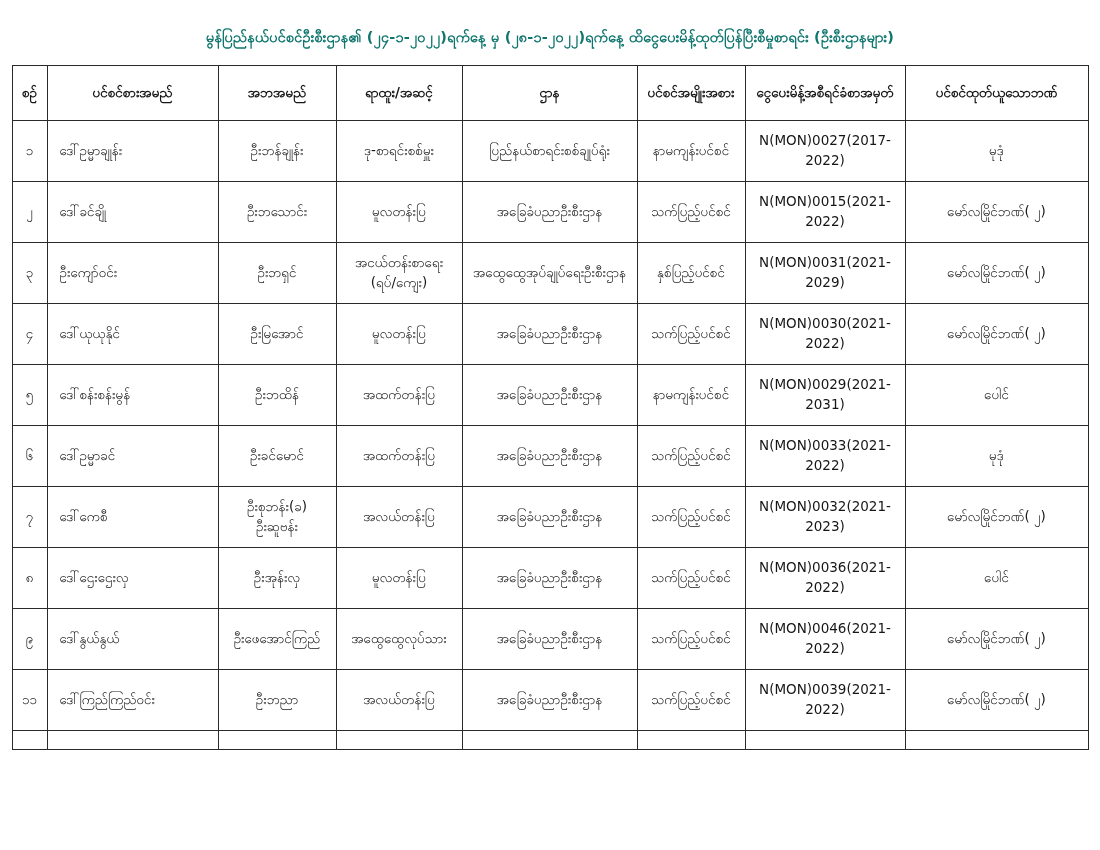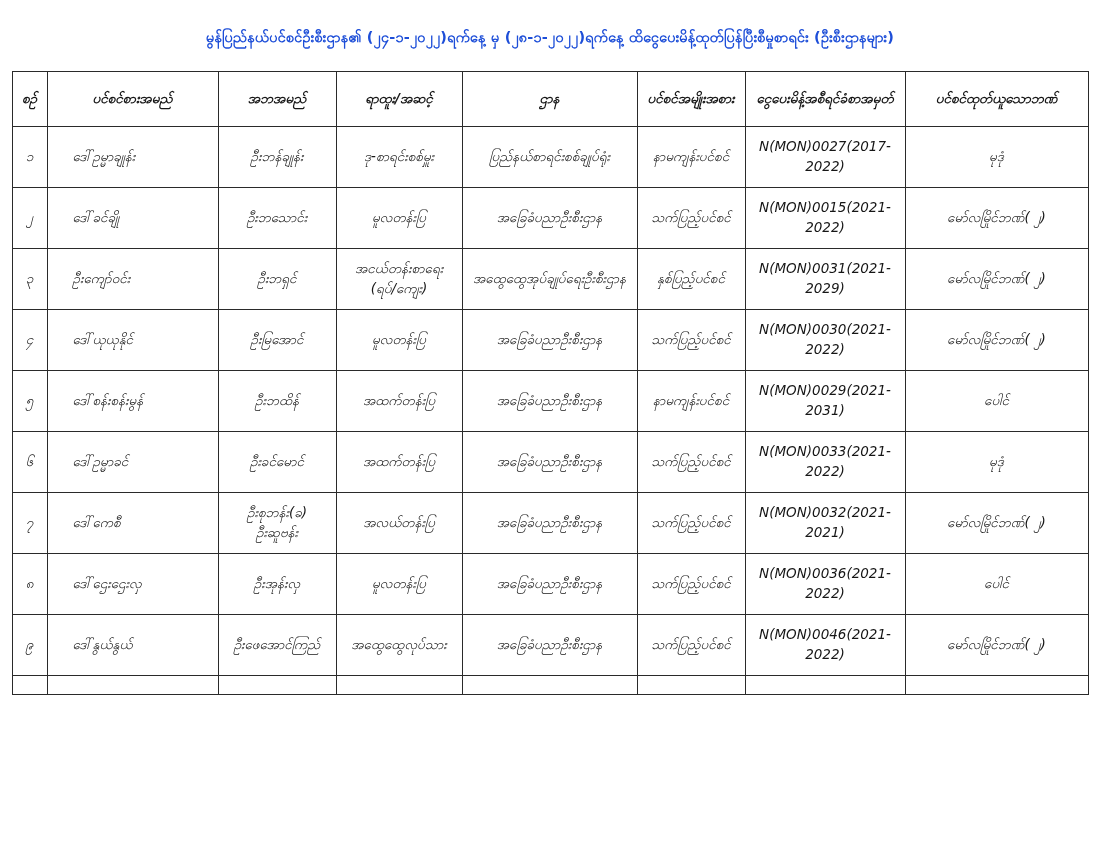--- a/index.html
+++ b/index.html
@@ -9,48 +9,47 @@
     color:#141414;
     font-family:"DejaVu Sans", sans-serif;
     overflow:hidden;
   }
   .doc-title{
     padding-top:28px;
     text-align:center;
     font-size:14.5px;
     font-weight:bold;
     letter-spacing:.2px;
-    color:#1d4ed8;
+    color:#0f766e;
   }
   table.pension{
     border-collapse:collapse;
     table-layout:fixed;
     width:1076px;
-    margin:22px auto 0 auto;
-    font-style:italic;
+    margin:16px auto 0 auto;
   }
   table.pension th, table.pension td{
     border:1px solid #2a2a2a;
     text-align:center;
     vertical-align:middle;
     font-size:13.5px;
     line-height:1.45;
     padding:3px 4px;
     white-space:pre-line;
     overflow:hidden;
     color:#161616;
   }
   table.pension th{
     height:48px;
     font-weight:600;
     font-size:13.5px;
   }
   table.pension td{height:54px;}
   table.pension td.c0{width:35px;}
-  table.pension td.c1{text-align:left;padding-left:25px;}
+  table.pension td.c1{text-align:left;padding-left:12px;}
   table.pension tr.empty-row td{height:12px;border-top:1px solid #2a2a2a;}
   
   col.w0{width:35px}  col.w1{width:171px} col.w2{width:118px} col.w3{width:126px}
   col.w4{width:175px} col.w5{width:108px} col.w6{width:160px} col.w7{width:183px}
 </style>
 </head>
 <body>
 
 <div class="doc-title">မွန်ပြည်နယ်ပင်စင်ဦးစီးဌာန၏  (၂၄-၁-၂၀၂၂)ရက်နေ့ မှ  (၂၈-၁-၂၀၂၂)ရက်နေ့ ထိငွေပေးမိန့်ထုတ်ပြန်ပြီးစီမှုစာရင်း  (ဦးစီးဌာနများ)</div>
 
@@ -140,21 +139,21 @@
         <td class="c7">မုဒုံ</td>
       </tr>
       <tr>
         <td class="c0">၇</td>
         <td class="c1">ဒေါ်ကေစီ</td>
         <td class="c2">ဦးစုဘန်း(ခ)
 ဦးဆူဗန်း</td>
         <td class="c3">အလယ်တန်းပြ</td>
         <td class="c4">အခြေခံပညာဦးစီးဌာန</td>
         <td class="c5">သက်ပြည့်ပင်စင်</td>
-        <td class="c6">N(MON)0032(2021-2021)</td>
+        <td class="c6">N(MON)0032(2021-2023)</td>
         <td class="c7">မော်လမြိုင်ဘဏ်( ၂)</td>
       </tr>
       <tr>
         <td class="c0">၈</td>
         <td class="c1">ဒေါ်ဌေးဌေးလှ</td>
         <td class="c2">ဦးအုန်းလှ</td>
         <td class="c3">မူလတန်းပြ</td>
         <td class="c4">အခြေခံပညာဦးစီးဌာန</td>
         <td class="c5">သက်ပြည့်ပင်စင်</td>
         <td class="c6">N(MON)0036(2021-2022)</td>
@@ -163,20 +162,30 @@
       <tr>
         <td class="c0">၉</td>
         <td class="c1">ဒေါ်နွယ်နွယ်</td>
         <td class="c2">ဦးဖေအောင်ကြည်</td>
         <td class="c3">အထွေထွေလုပ်သား</td>
         <td class="c4">အခြေခံပညာဦးစီးဌာန</td>
         <td class="c5">သက်ပြည့်ပင်စင်</td>
         <td class="c6">N(MON)0046(2021-2022)</td>
         <td class="c7">မော်လမြိုင်ဘဏ်( ၂)</td>
       </tr>
+      <tr>
+        <td class="c0">၁၁</td>
+        <td class="c1">ဒေါ်ကြည်ကြည်ဝင်း</td>
+        <td class="c2">ဦးဘညာ</td>
+        <td class="c3">အလယ်တန်းပြ</td>
+        <td class="c4">အခြေခံပညာဦးစီးဌာန</td>
+        <td class="c5">သက်ပြည့်ပင်စင်</td>
+        <td class="c6">N(MON)0039(2021-2022)</td>
+        <td class="c7">မော်လမြိုင်ဘဏ်( ၂)</td>
+      </tr>
       <tr class="empty-row">
         <td class="c0"></td>
         <td class="c1"></td>
         <td class="c2"></td>
         <td class="c3"></td>
         <td class="c4"></td>
         <td class="c5"></td>
         <td class="c6"></td>
         <td class="c7"></td>
       </tr>

